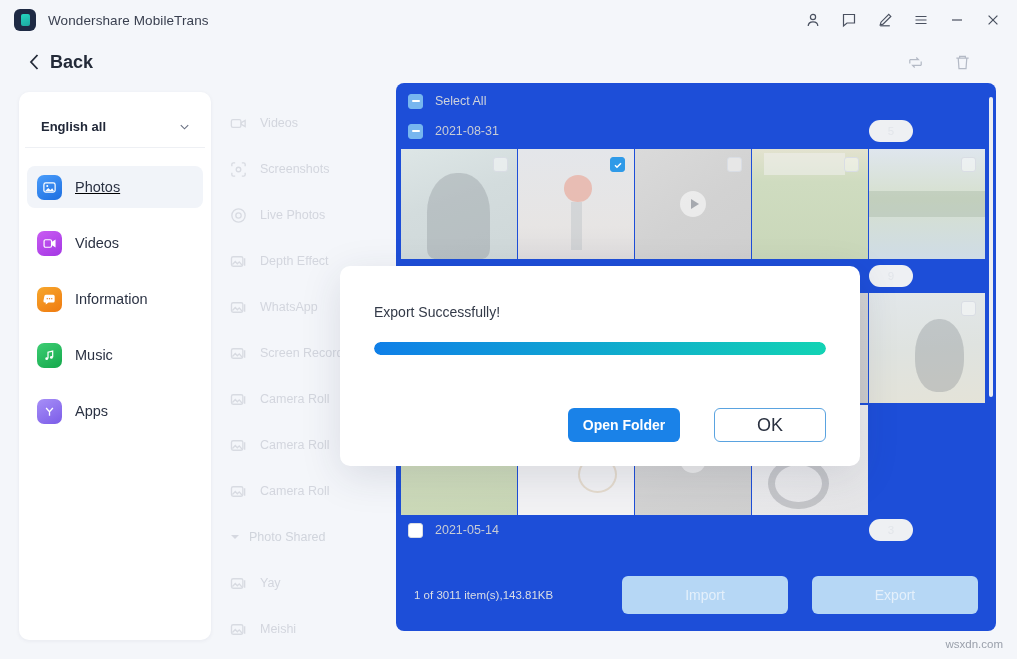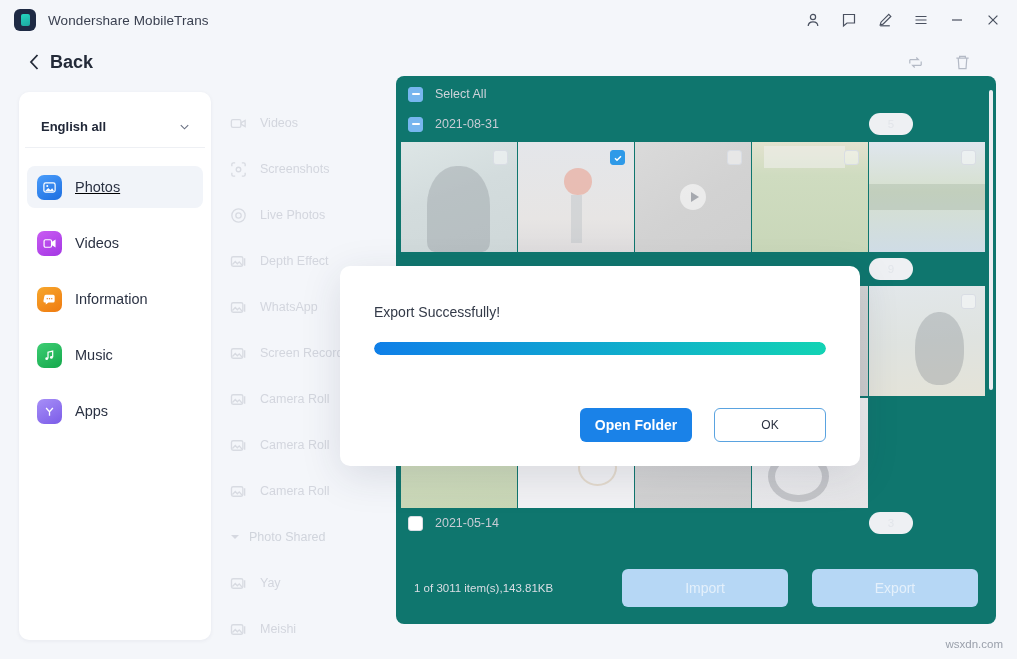--- a/index.html
+++ b/index.html
@@ -111,23 +111,23 @@
   .album-label { font-size: 12.5px; color: #d3d6de; }
   .album-group {
     height: 46px; display: flex; align-items: center; gap: 9px;
     padding-left: 11px; cursor: pointer;
   }
   .tri { color: #d5d8e0; display: flex; }
   .group-label { font-size: 12.5px; color: #d0d4dc; }
 
   
   .main {
-    position: absolute; left: 396px; top: 76px;
+    position: absolute; left: 396px; top: 83px;
     width: 600px; height: 548px;
-    background: #0f766e; border-radius: 8px;
+    background: #1d4ed8; border-radius: 8px;
     overflow: hidden;
   }
   .select-all-row {
     height: 30px; display: flex; align-items: center; gap: 12px;
     padding-left: 12px; margin-top: 3px;
   }
   .date-row {
     height: 30px; display: flex; align-items: center; gap: 12px;
     padding-left: 12px; position: relative;
   }
@@ -255,32 +255,32 @@
   .progress {
     margin-top: 22px; height: 13px; border-radius: 7px;
     background: #eceff3; overflow: hidden;
   }
   .progress-fill {
     height: 100%; border-radius: 7px;
     background: linear-gradient(90deg,#0f7fe8 0%,#0fa8cf 50%,#12d3b4 100%);
   }
   .modal-btns {
     position: absolute; right: 34px; bottom: 24px;
-    display: flex; gap: 22px;
+    display: flex; gap: 34px;
   }
   .btn-primary {
     width: 112px; height: 34px; border-radius: 6px; border: none;
     background: #1a82e8; color: #ffffff;
     font-size: 14px; font-weight: 600; cursor: pointer;
     font-family: "Liberation Sans", sans-serif;
   }
   .btn-outline {
     width: 112px; height: 34px; border-radius: 6px;
     background: #fff; color: #2a3140; border: 1px solid #5aa3e0;
-    font-size: 12px; cursor: pointer;
+    font-size: 18px; cursor: pointer;
     font-family: "Liberation Sans", sans-serif;
   }
 
   .scrollbar {
     position: absolute; right: 3px; top: 14px;
     width: 4px; height: 300px; border-radius: 2px;
     background: #eceef2;
   }
   .watermark {
     position: absolute; right: 14px; bottom: 8px;

